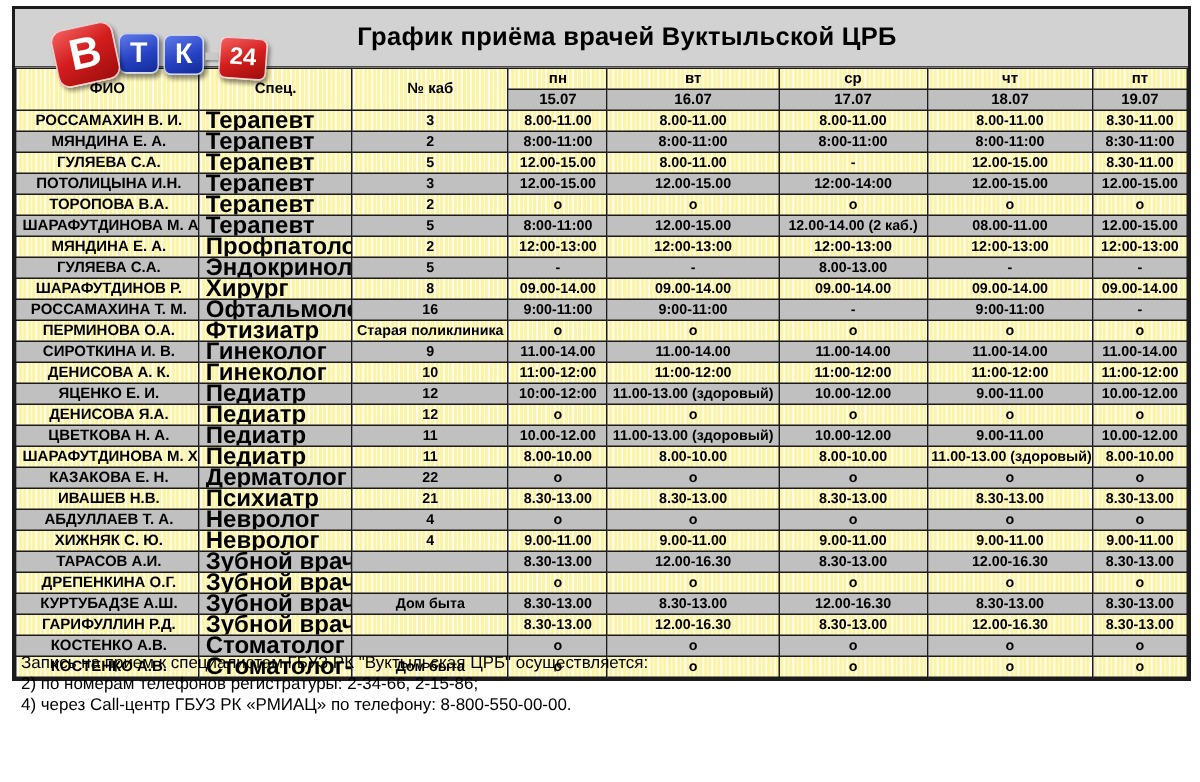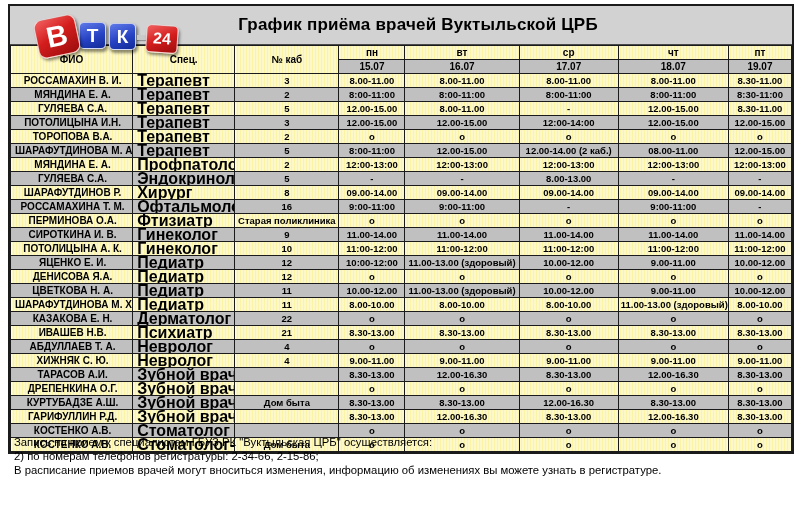--- a/index.html
+++ b/index.html
@@ -244,21 +244,21 @@
     <td class="c-spec">Гинеколог</td>
     <td class="c-cab">9</td>
     <td class="c-time">11.00-14.00</td>
     <td class="c-time">11.00-14.00</td>
     <td class="c-time">11.00-14.00</td>
     <td class="c-time">11.00-14.00</td>
     <td class="c-time">11.00-14.00</td>
   </tr>
 
   <tr>
-    <td class="c-fio">ПОТОЛИЦЫНА А. К.</td>
+    <td class="c-fio">ДЕНИСОВА А. К.</td>
     <td class="c-spec">Гинеколог</td>
     <td class="c-cab">10</td>
     <td class="c-time">11:00-12:00</td>
     <td class="c-time">11:00-12:00</td>
     <td class="c-time">11:00-12:00</td>
     <td class="c-time">11:00-12:00</td>
     <td class="c-time">11:00-12:00</td>
   </tr>
 
   <tr>
@@ -414,14 +414,14 @@
     <td class="c-time">о</td>
     <td class="c-time">о</td>
   </tr>
 </tbody>
   </table>
 </div>
 
 <div class="notes">
   <div>Запись на прием к специалистам ГБУЗ РК "Вуктыльская ЦРБ" осуществляется:</div>
   <div>2) по номерам телефонов регистратуры: 2-34-66, 2-15-86;</div>
-  <div>В расписание приемов врачей могут вноситься изменения, информацию об изменениях вы можете узнать в регистратуре.</div>
+  <div>4) через Call-центр ГБУЗ РК «РМИАЦ» по телефону: 8-800-550-00-00.</div>
 </div>
 
 </body></html>

